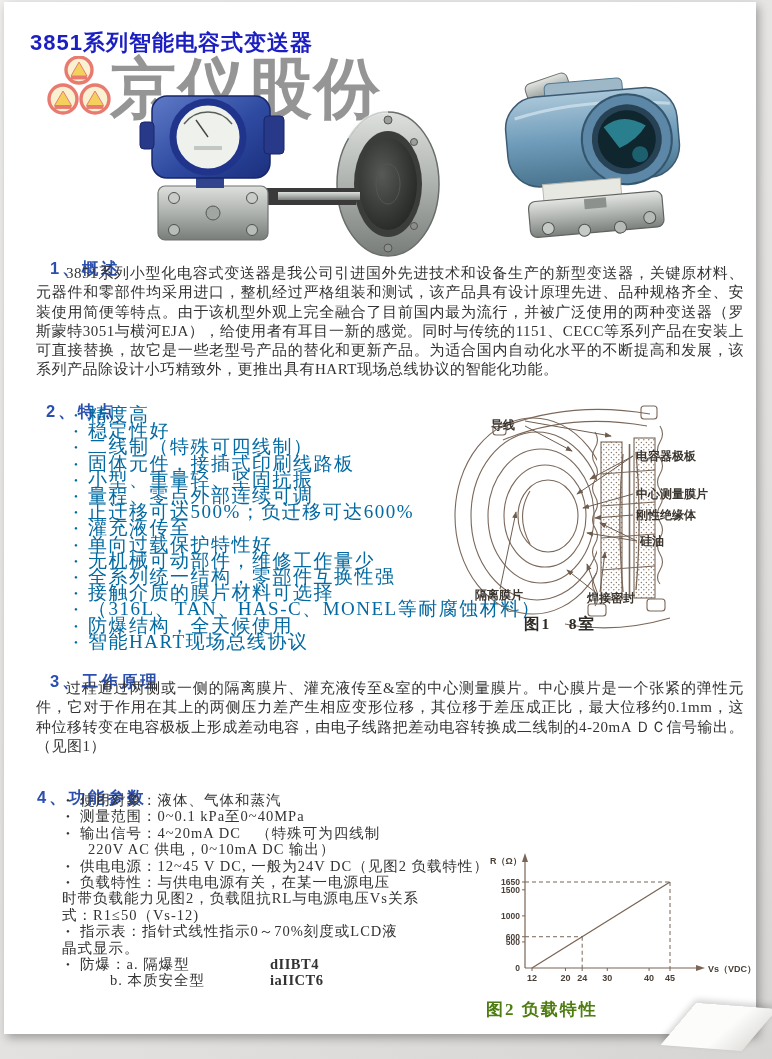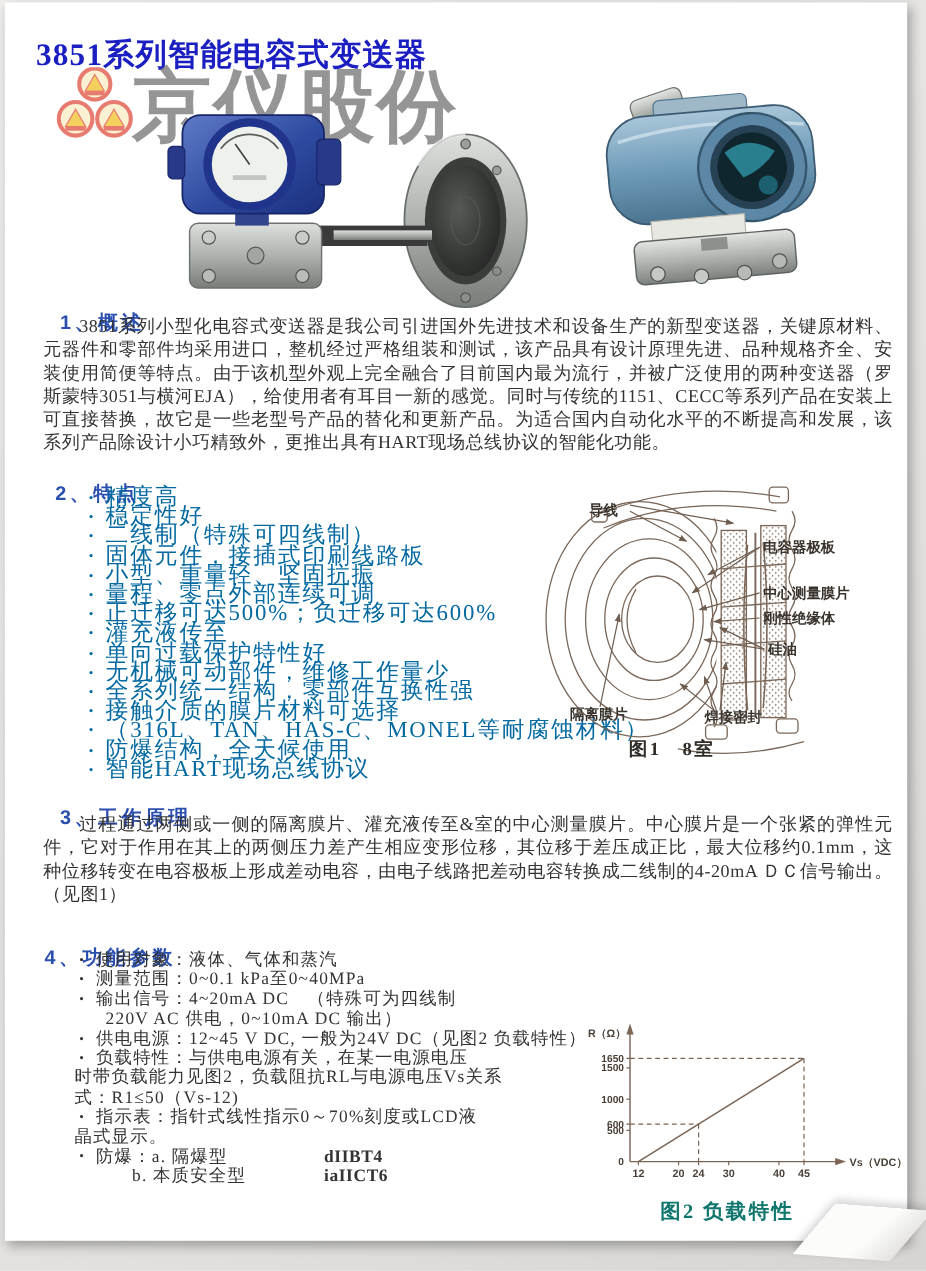--- a/index.html
+++ b/index.html
@@ -13,22 +13,22 @@
     background:#fff;box-shadow:3px 4px 9px rgba(0,0,0,.3);
   }
   .page-curl{
     position:absolute;right:-6px;bottom:-14px;width:86px;height:42px;
     background:linear-gradient(105deg,#fcfcfb 60%,#e3e2df 100%);
     transform:skewX(-38deg) rotate(4deg);
     box-shadow:-3px -3px 6px rgba(0,0,0,.18);
   }
   .doc-title{
     position:absolute;left:26px;top:26px;margin:0;
-    font-family:Liberation Serif, serif;
-    font-size:26px;font-weight:bold;color:#1b1ec1;letter-spacing:1px;white-space:nowrap;
+    font-family:Liberation Sans, sans-serif;
+    font-size:22px;font-weight:bold;color:#1b1ec1;letter-spacing:1px;white-space:nowrap;
   }
   .watermark{
     position:absolute;left:106px;top:42px;
     font-family:"Liberation Sans","DejaVu Sans",sans-serif;
     font-size:66px;font-weight:bold;letter-spacing:2px;
     color:rgba(122,122,122,.8);white-space:nowrap;z-index:1;
   }
   .logo{position:absolute;left:42px;top:54px;z-index:2;}
   .photo{position:absolute;z-index:3;}
   .photo-left{left:92px;top:78px;}
@@ -61,22 +61,22 @@
   .param-line.ind1{padding-left:53px;}
   .param-line.ind2{padding-left:75px;}
   .param-value{position:absolute;left:235px;font-weight:bold;letter-spacing:.5px;}
   .figure1{position:absolute;left:441px;top:394px;width:305px;height:250px;z-index:4;}
   .fig1-caption{
     position:absolute;left:0;top:218px;width:230px;text-align:center;margin:0;
     font-size:15.5px;font-weight:bold;color:#2e2a26;letter-spacing:2px;
   }
   .chart-block{position:absolute;left:482px;top:846px;width:282px;height:182px;z-index:4;}
   .chart-caption{
-    position:absolute;left:0;top:150px;width:240px;text-align:center;margin:0;
-    font-size:17px;font-weight:bold;color:#0f766e;letter-spacing:2px;
+    position:absolute;left:0;top:150px;width:240px;margin:0;
+    font-size:17px;font-weight:bold;color:#4d7c0f;letter-spacing:2px;
   }
   svg text{font-family:"Liberation Sans","DejaVu Sans",sans-serif;}
 </style>
 </head>
 <body>
 
 <div class="page">
 
   <h1 class="doc-title">3851系列智能电容式变送器</h1>
 

